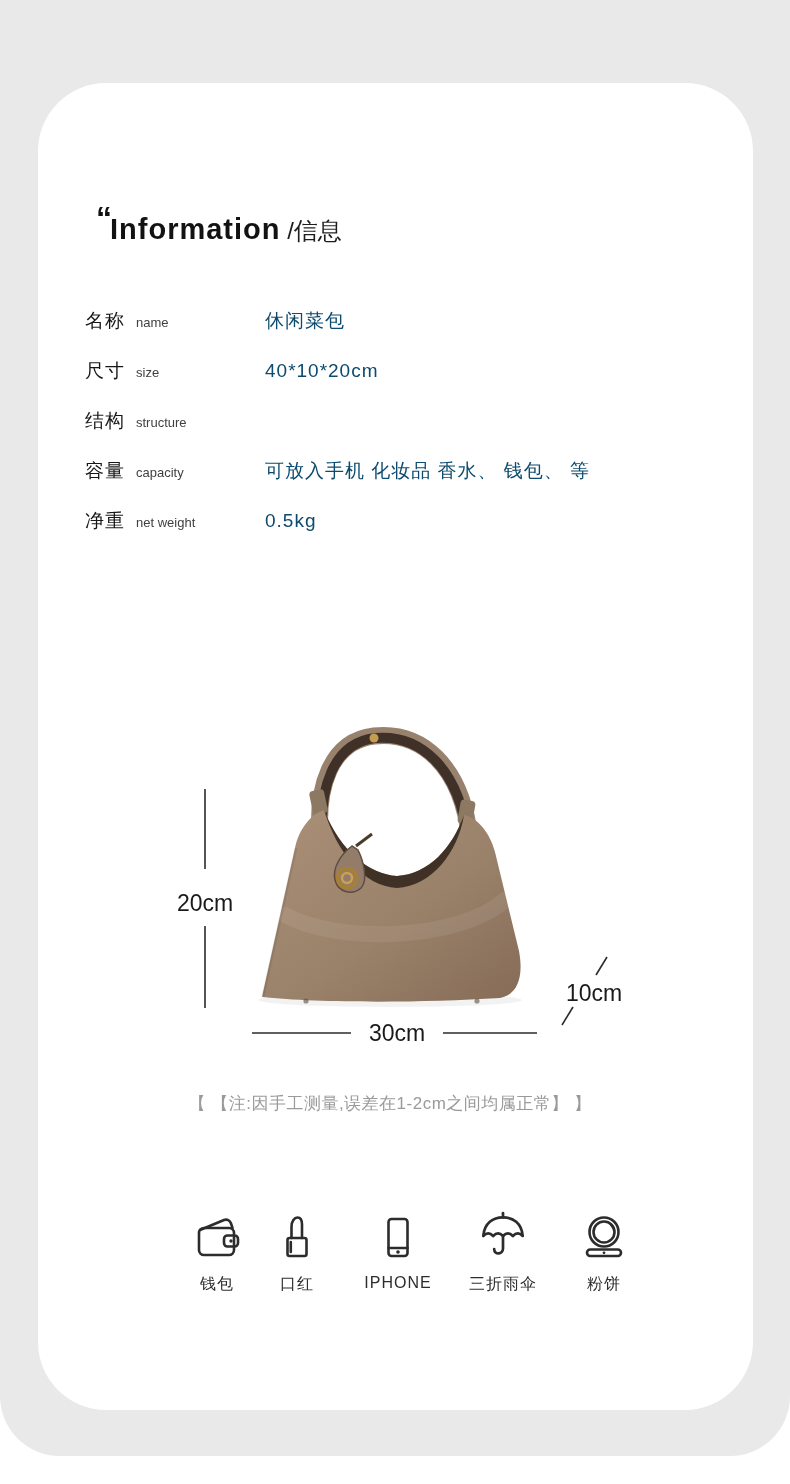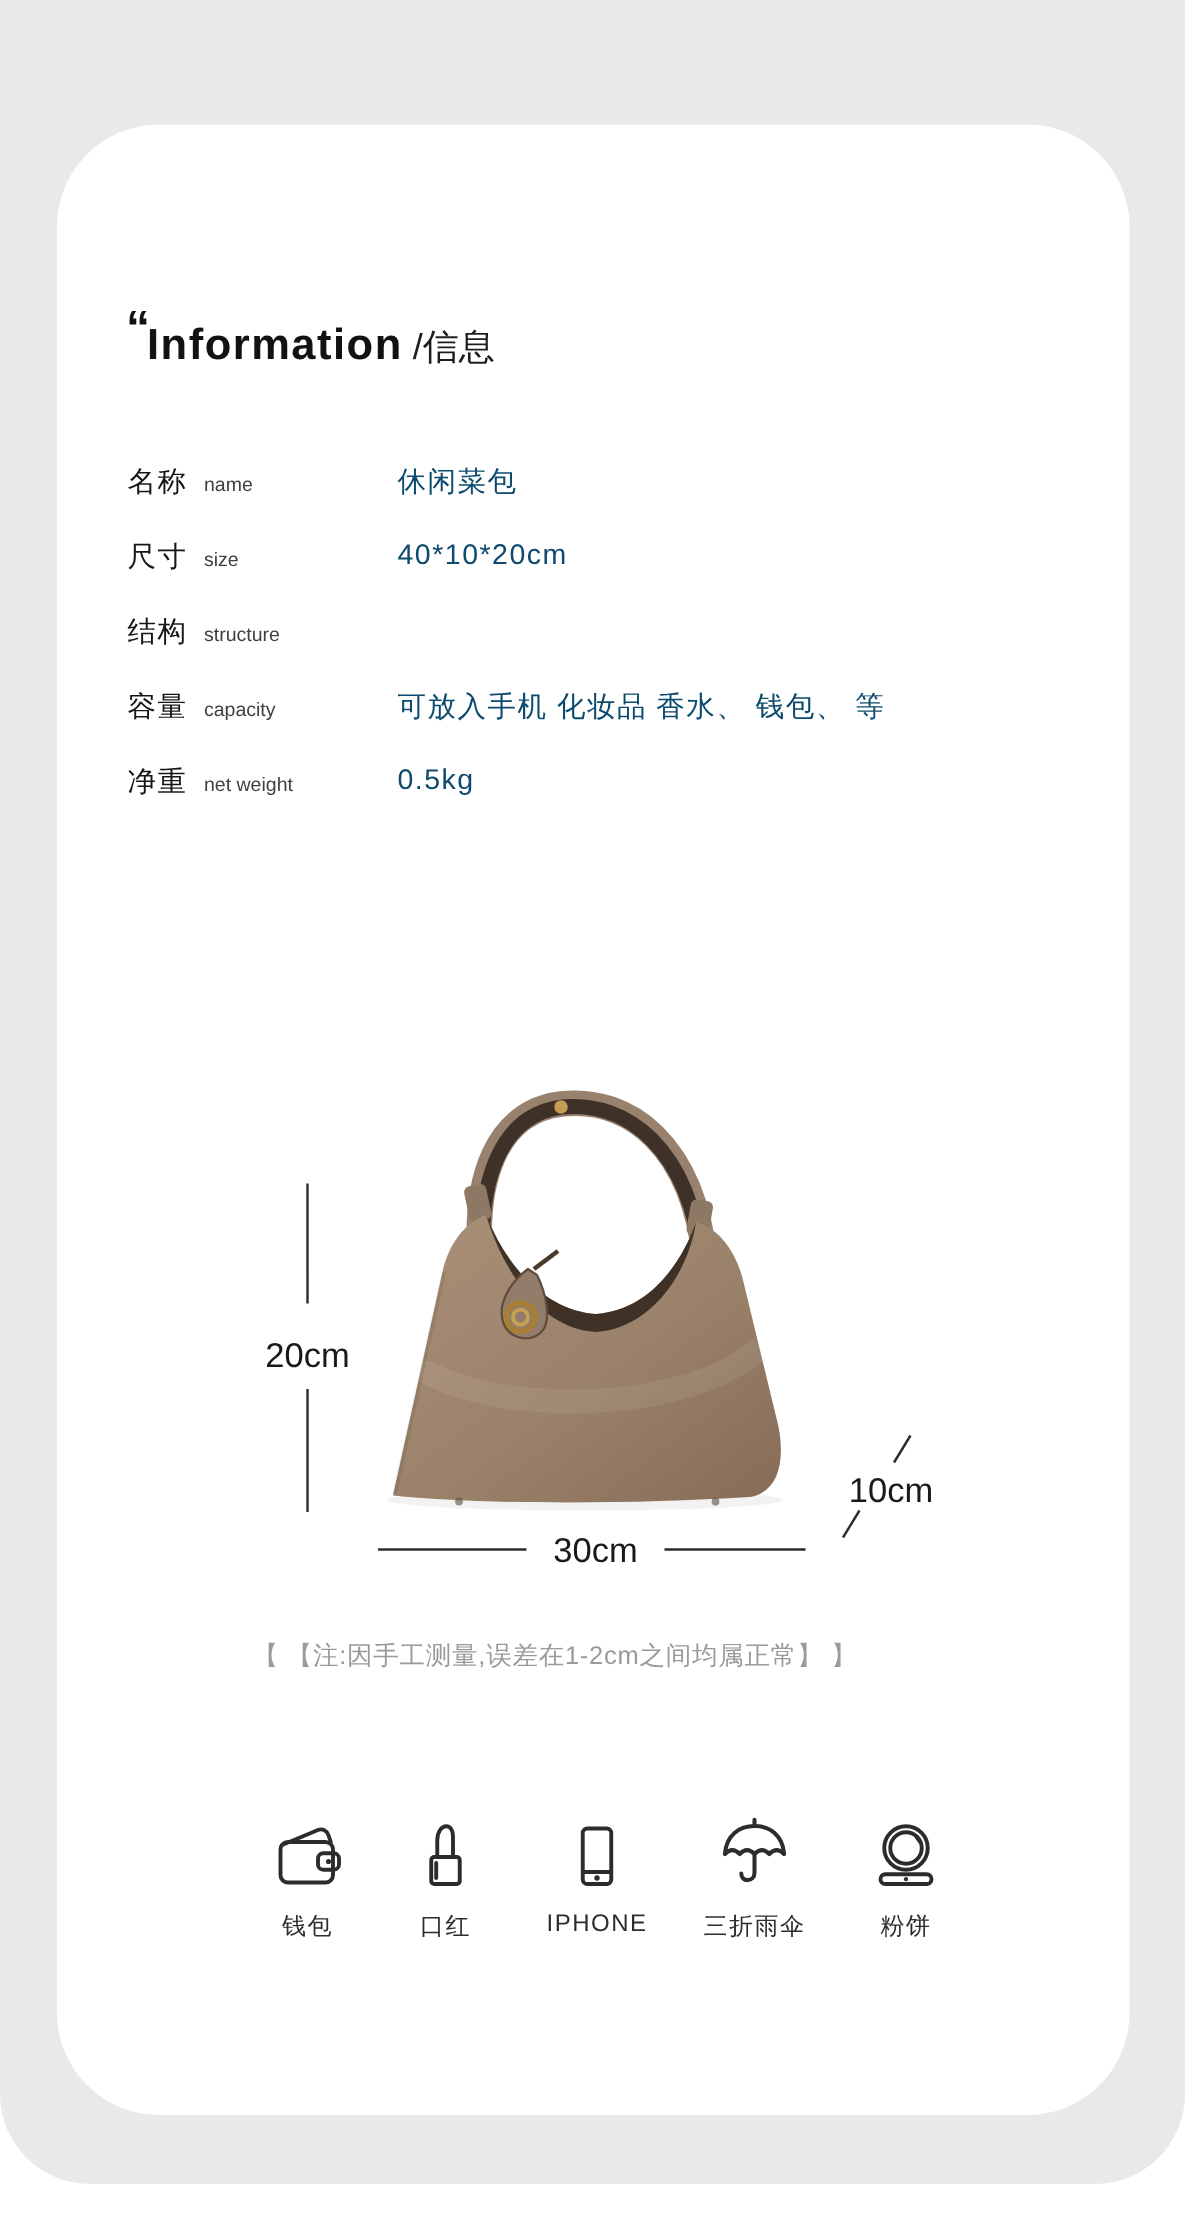--- a/index.html
+++ b/index.html
@@ -9,38 +9,38 @@
   }
   .panel{
     position:absolute;left:0;top:0;width:790px;height:1456px;
     background:#e9e9e9;border-radius:0 0 60px 60px;
   }
   .card{
     position:absolute;left:38px;top:83px;width:715px;height:1327px;
     background:#ffffff;border-radius:68px;
   }
   
-  .title{position:absolute;left:84px;top:200px;white-space:nowrap;color:#121212;}
+  .title{position:absolute;left:96px;top:200px;white-space:nowrap;color:#121212;}
   .title .quote{font-weight:bold;font-size:32px;vertical-align:10px;letter-spacing:-2px;}
   .title .en{font-weight:bold;font-size:29px;letter-spacing:1px;}
   .title .zh{font-weight:400;font-size:24px;color:#1d1d1d;}
   
   .specs{position:absolute;left:85px;top:296px;width:610px;}
   .spec-row{height:50px;display:flex;align-items:center;}
   .spec-label{width:180px;display:flex;align-items:baseline;flex-shrink:0;}
   .spec-zh{font-size:19px;color:#161616;letter-spacing:1px;}
   .spec-en{font-size:13px;color:#3f3f3f;margin-left:11px;}
   .spec-value{font-size:19px;color:#0c4a6e;letter-spacing:1px;}
   
   .figure{position:absolute;left:150px;top:715px;width:520px;height:345px;}
   .dim-text{font-size:23px;fill:#1a1a1a;font-family:"Liberation Sans","DejaVu Sans",sans-serif;}
   
   .note{
     position:absolute;left:38px;top:1092px;width:664px;text-align:center;
-    font-size:17px;color:#9a9a9a;letter-spacing:0.5px;
+    font-size:17px;color:#9a9a9a;letter-spacing:0.5px;padding-left:20px;
   }
   
   .icon-item{position:absolute;top:1209px;width:120px;transform:translateX(-50%);text-align:center;}
   .icon-item .glyph{height:54px;display:flex;align-items:flex-end;justify-content:center;}
   .icon-label{margin-top:11px;font-size:16px;color:#2d2d2d;letter-spacing:1px;}
   .ic{stroke:#2c2c2c;fill:none;stroke-width:2.6;stroke-linecap:round;stroke-linejoin:round;}
 </style>
 </head>
 <body>
 
@@ -138,21 +138,21 @@
     <line x1="596" y1="975" x2="607" y2="957"></line>
     <line x1="562" y1="1025" x2="573" y2="1007"></line>
   </g>
   <text class="dim-text" x="205" y="911" text-anchor="middle">20cm</text>
   <text class="dim-text" x="397" y="1041" text-anchor="middle">30cm</text>
   <text class="dim-text" x="594" y="1001" text-anchor="middle">10cm</text>
 </svg>
 
 <div class="note">【 【注:因手工测量,误差在1-2cm之间均属正常】 】</div>
 
-<div class="icon-item" style="left:205px;">
+<div class="icon-item" style="left:217px;">
   <div class="glyph">
     <svg width="52" height="52" viewBox="0 0 52 52">
       <path class="ic" d="M 9 19 L 33 9 C 36 7.8 39 9.3 40 12.5 L 41.5 17"></path>
       <rect class="ic" x="8" y="17" width="35" height="27" rx="5"></rect>
       <rect class="ic" x="33" y="24.5" width="14" height="11" rx="3.5" fill="#ffffff"></rect>
       <circle cx="40" cy="30" r="1.7" fill="#2c2c2c" stroke="none"></circle>
     </svg>
   </div>
   <div class="icon-label">钱包</div>
 </div>

